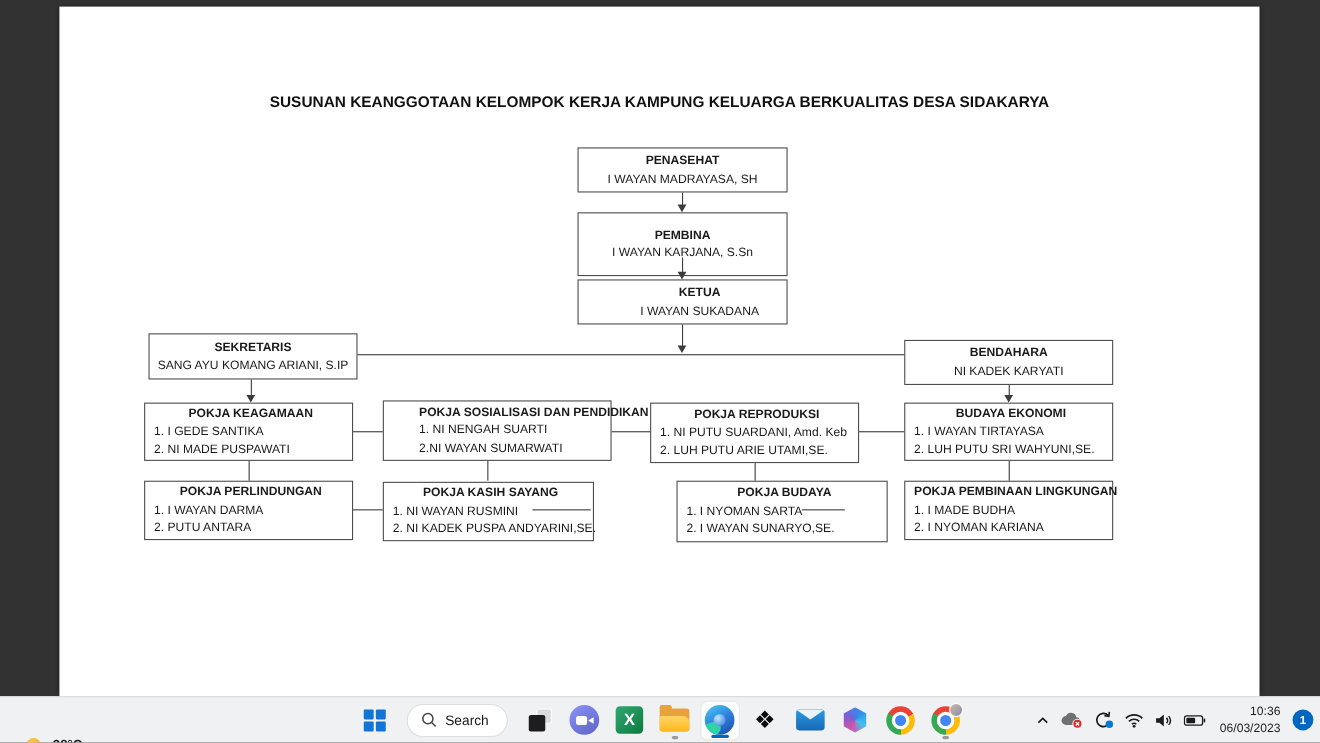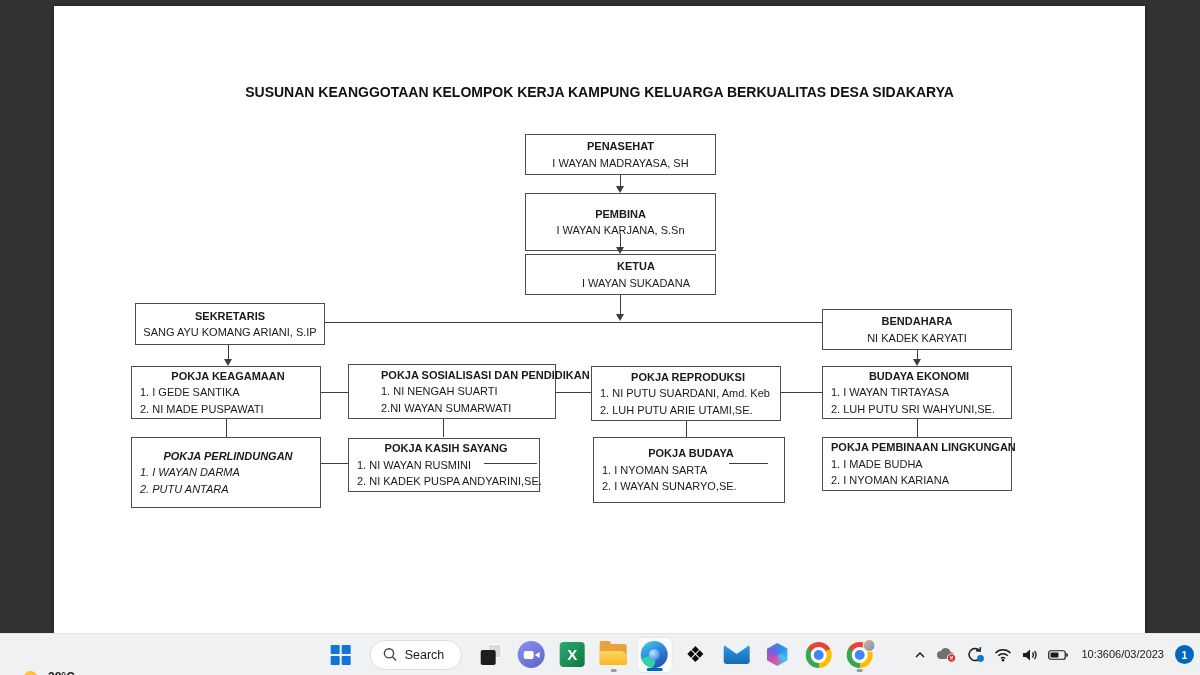--- a/index.html
+++ b/index.html
@@ -68,21 +68,21 @@
   .mail::before { content:""; position:absolute; top:0; left:0; border-left:13px solid transparent; border-right:13px solid transparent; border-top:9px solid #eaf4fc; }
 
   .office { width:24px; height:24px; background:conic-gradient(from 210deg,#d94fa4,#7a5fd9,#2e8fe8,#45c1f0,#d94fa4); clip-path:polygon(50% 2%,93% 26%,93% 74%,50% 98%,7% 74%,7% 26%); }
 
   .chrome { position:relative; width:26px; height:26px; border-radius:50%; background:conic-gradient(from -58deg,#ea4335 0 120deg,#fbbc05 120deg 235deg,#34a853 235deg 360deg); }
   .chrome::after { content:""; position:absolute; left:50%; top:50%; transform:translate(-50%,-50%); width:10px; height:10px; background:#4286f5; border:3px solid #fff; border-radius:50%; }
   .avatar { position:absolute; right:2px; top:2px; width:13px; height:13px; border-radius:50%; background:linear-gradient(135deg,#d7b39a,#7e90b8); border:1px solid #fff; }
 
   .tb-right { position:absolute; right:6px; top:0; height:100%; display:flex; align-items:center; gap:9px; }
   .trayicon { position:relative; display:flex; align-items:center; justify-content:center; }
-  .clock { display:flex; flex-direction:row; align-items:flex-end; font-size:11px; color:#1b1b1b; line-height:1.3; margin-left:4px; }
+  .clock { display:flex; flex-direction:column; align-items:flex-end; font-size:11px; color:#1b1b1b; line-height:1.3; margin-left:4px; }
   .nbadge { width:19px; height:19px; border-radius:50%; background:#0067c0; color:#fff; font-size:10.5px; font-weight:600; display:flex; align-items:center; justify-content:center; margin-left:2px; }
 </style>
 </head>
 <body>
 
 <div class="page">
   <div class="chart-title">SUSUNAN KEANGGOTAAN KELOMPOK KERJA KAMPUNG KELUARGA BERKUALITAS DESA SIDAKARYA</div>
 
   <div class="node centered" style="left:471px;top:128px;width:191px;height:41px;">
     <div class="role">PENASEHAT</div>
@@ -119,31 +119,31 @@
     <div class="role">POKJA REPRODUKSI</div>
     <div class="member">1. NI PUTU SUARDANI, Amd. Keb</div>
     <div class="member">2. LUH PUTU ARIE UTAMI,SE.</div>
   </div>
   <div class="node pokja" style="left:768px;top:360px;width:190px;height:53px;">
     <div class="role">BUDAYA EKONOMI</div>
     <div class="member">1. I WAYAN TIRTAYASA</div>
     <div class="member">2. LUH PUTU SRI WAHYUNI,SE.</div>
   </div>
 
-  <div class="node pokja" style="left:77px;top:431px;width:190px;height:71px;font-style:italic;">
+  <div class="node pokja" style="left:77px;top:431px;width:190px;height:54px;">
     <div class="role">POKJA PERLINDUNGAN</div>
     <div class="member">1. I WAYAN DARMA</div>
     <div class="member">2. PUTU ANTARA</div>
   </div>
   <div class="node pokja" style="left:294px;top:432px;width:192px;height:54px;">
     <div class="role">POKJA KASIH SAYANG</div>
     <div class="member">1. NI WAYAN RUSMINI</div>
     <div class="member">2. NI KADEK PUSPA ANDYARINI,SE.</div>
   </div>
-  <div class="node pokja" style="left:539px;top:431px;width:192px;height:66px;">
+  <div class="node pokja" style="left:561px;top:431px;width:192px;height:56px;">
     <div class="role">POKJA BUDAYA</div>
     <div class="member">1. I NYOMAN SARTA</div>
     <div class="member">2. I WAYAN SUNARYO,SE.</div>
   </div>
   <div class="node pokja" style="left:768px;top:431px;width:190px;height:54px;">
     <div class="role">POKJA PEMBINAAN LINGKUNGAN</div>
     <div class="member">1. I MADE BUDHA</div>
     <div class="member">2. I NYOMAN KARIANA</div>
   </div>
 

